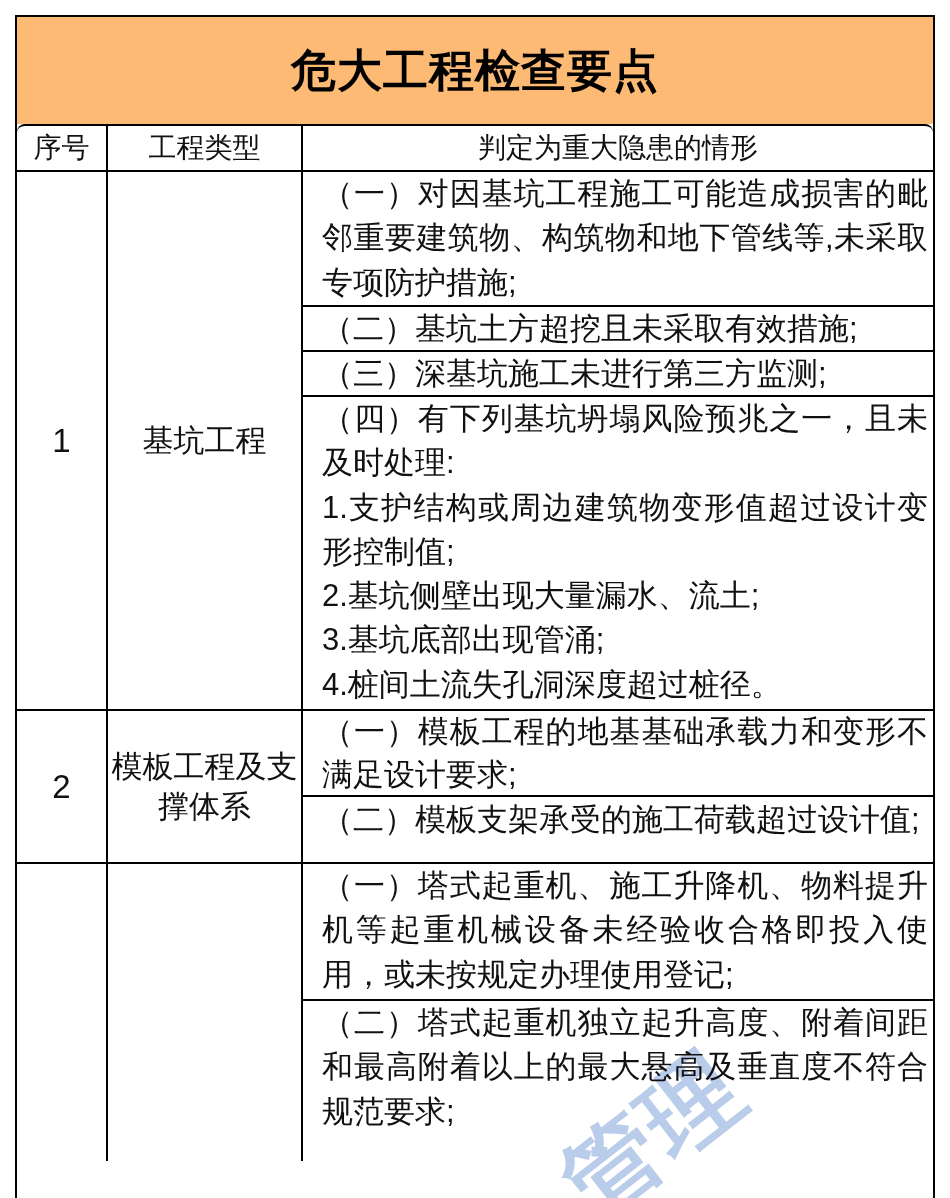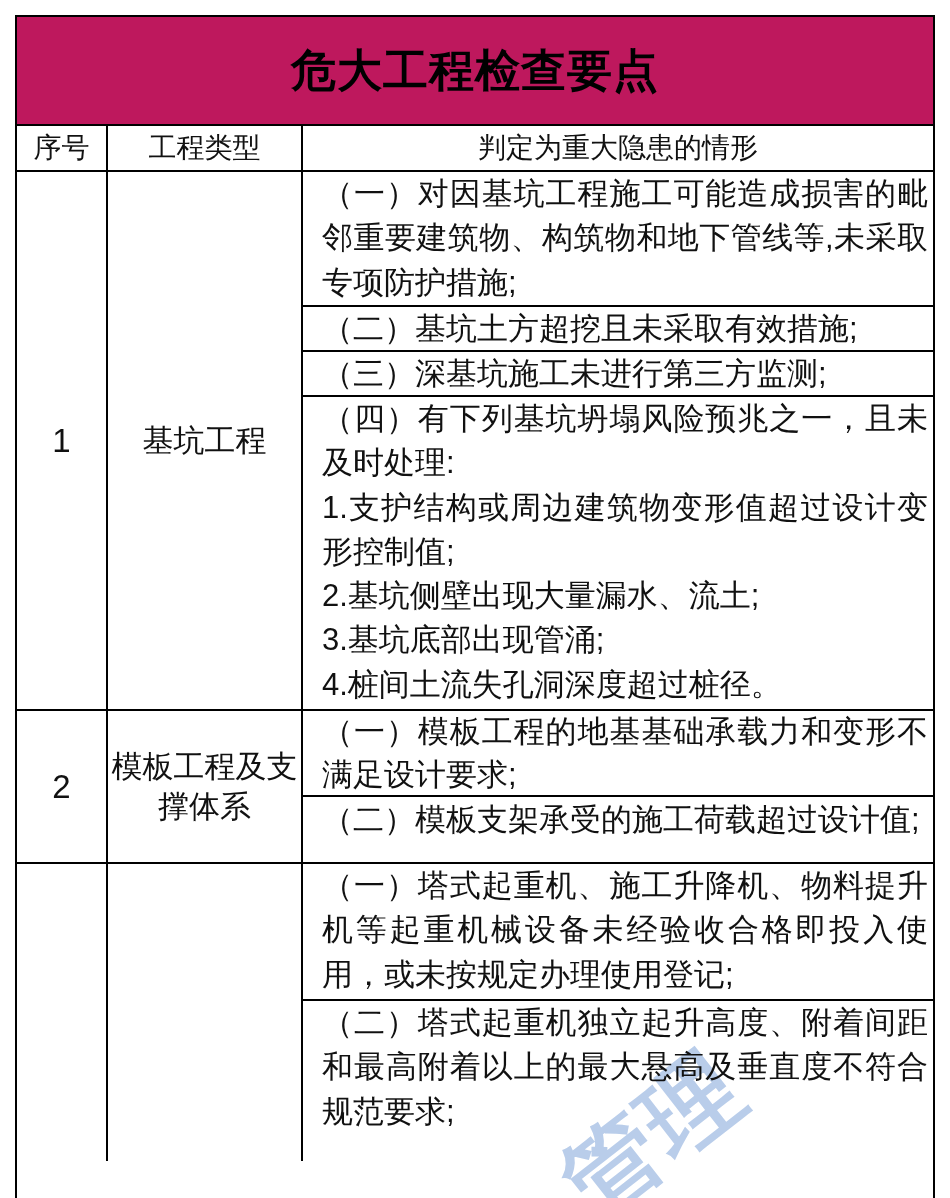--- a/index.html
+++ b/index.html
@@ -49,20 +49,21 @@
     color: #000;
     letter-spacing: 1px;
   }
   .hdr-row {
     display: flex;
     box-sizing: border-box;
     border-top: 2px solid #000;
     height: 46px;
     font-size: 28px;
     font-weight: 500;
+    border-radius: 8px;
   }
   .hdr-row .cell {
     display: flex;
     align-items: center;
     justify-content: center;
     box-sizing: border-box;
   }
   .c1 { width: 91px;  border-right: 2px solid #000; }
   .c2 { width: 195px; border-right: 2px solid #000; }
   .c3 { flex: 1; }
@@ -119,21 +120,21 @@
 </style>
 </head>
 <body>
 
 <div class="page">
 
   <div class="watermark">管理</div>
 
   <div class="sheet">
 
-    <div class="title-row" style="background:#be185d;">危大工程检查要点</div>
+    <div class="title-row" style="background:#fdba74;">危大工程检查要点</div>
 
     <div class="hdr-row">
       <div class="cell c1">序号</div>
       <div class="cell c2">工程类型</div>
       <div class="cell c3">判定为重大隐患的情形</div>
     </div>
 
     <div class="section">
       <div class="c1">1</div>
       <div class="c2">基坑工程</div>

